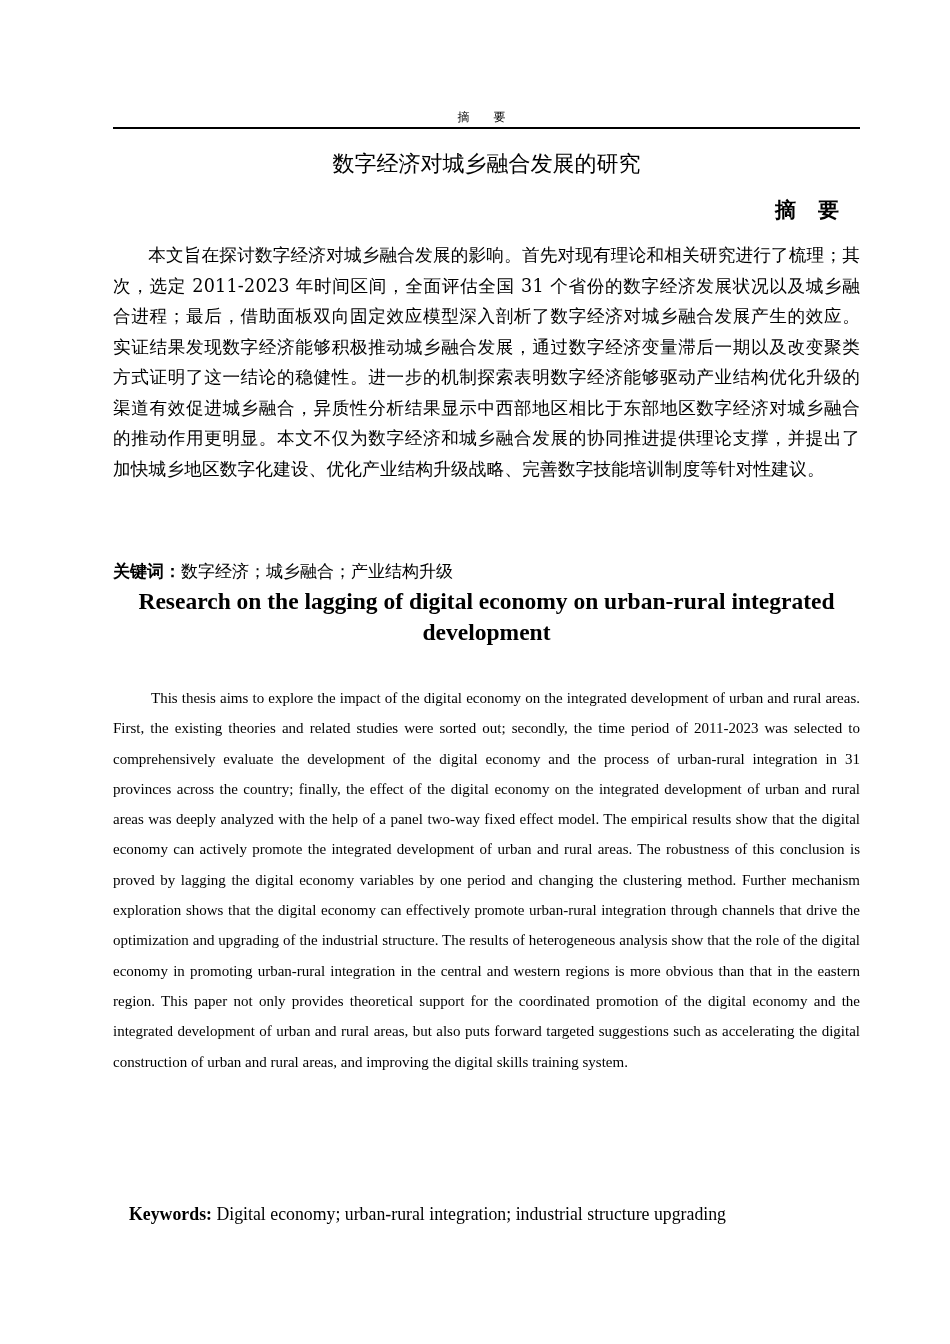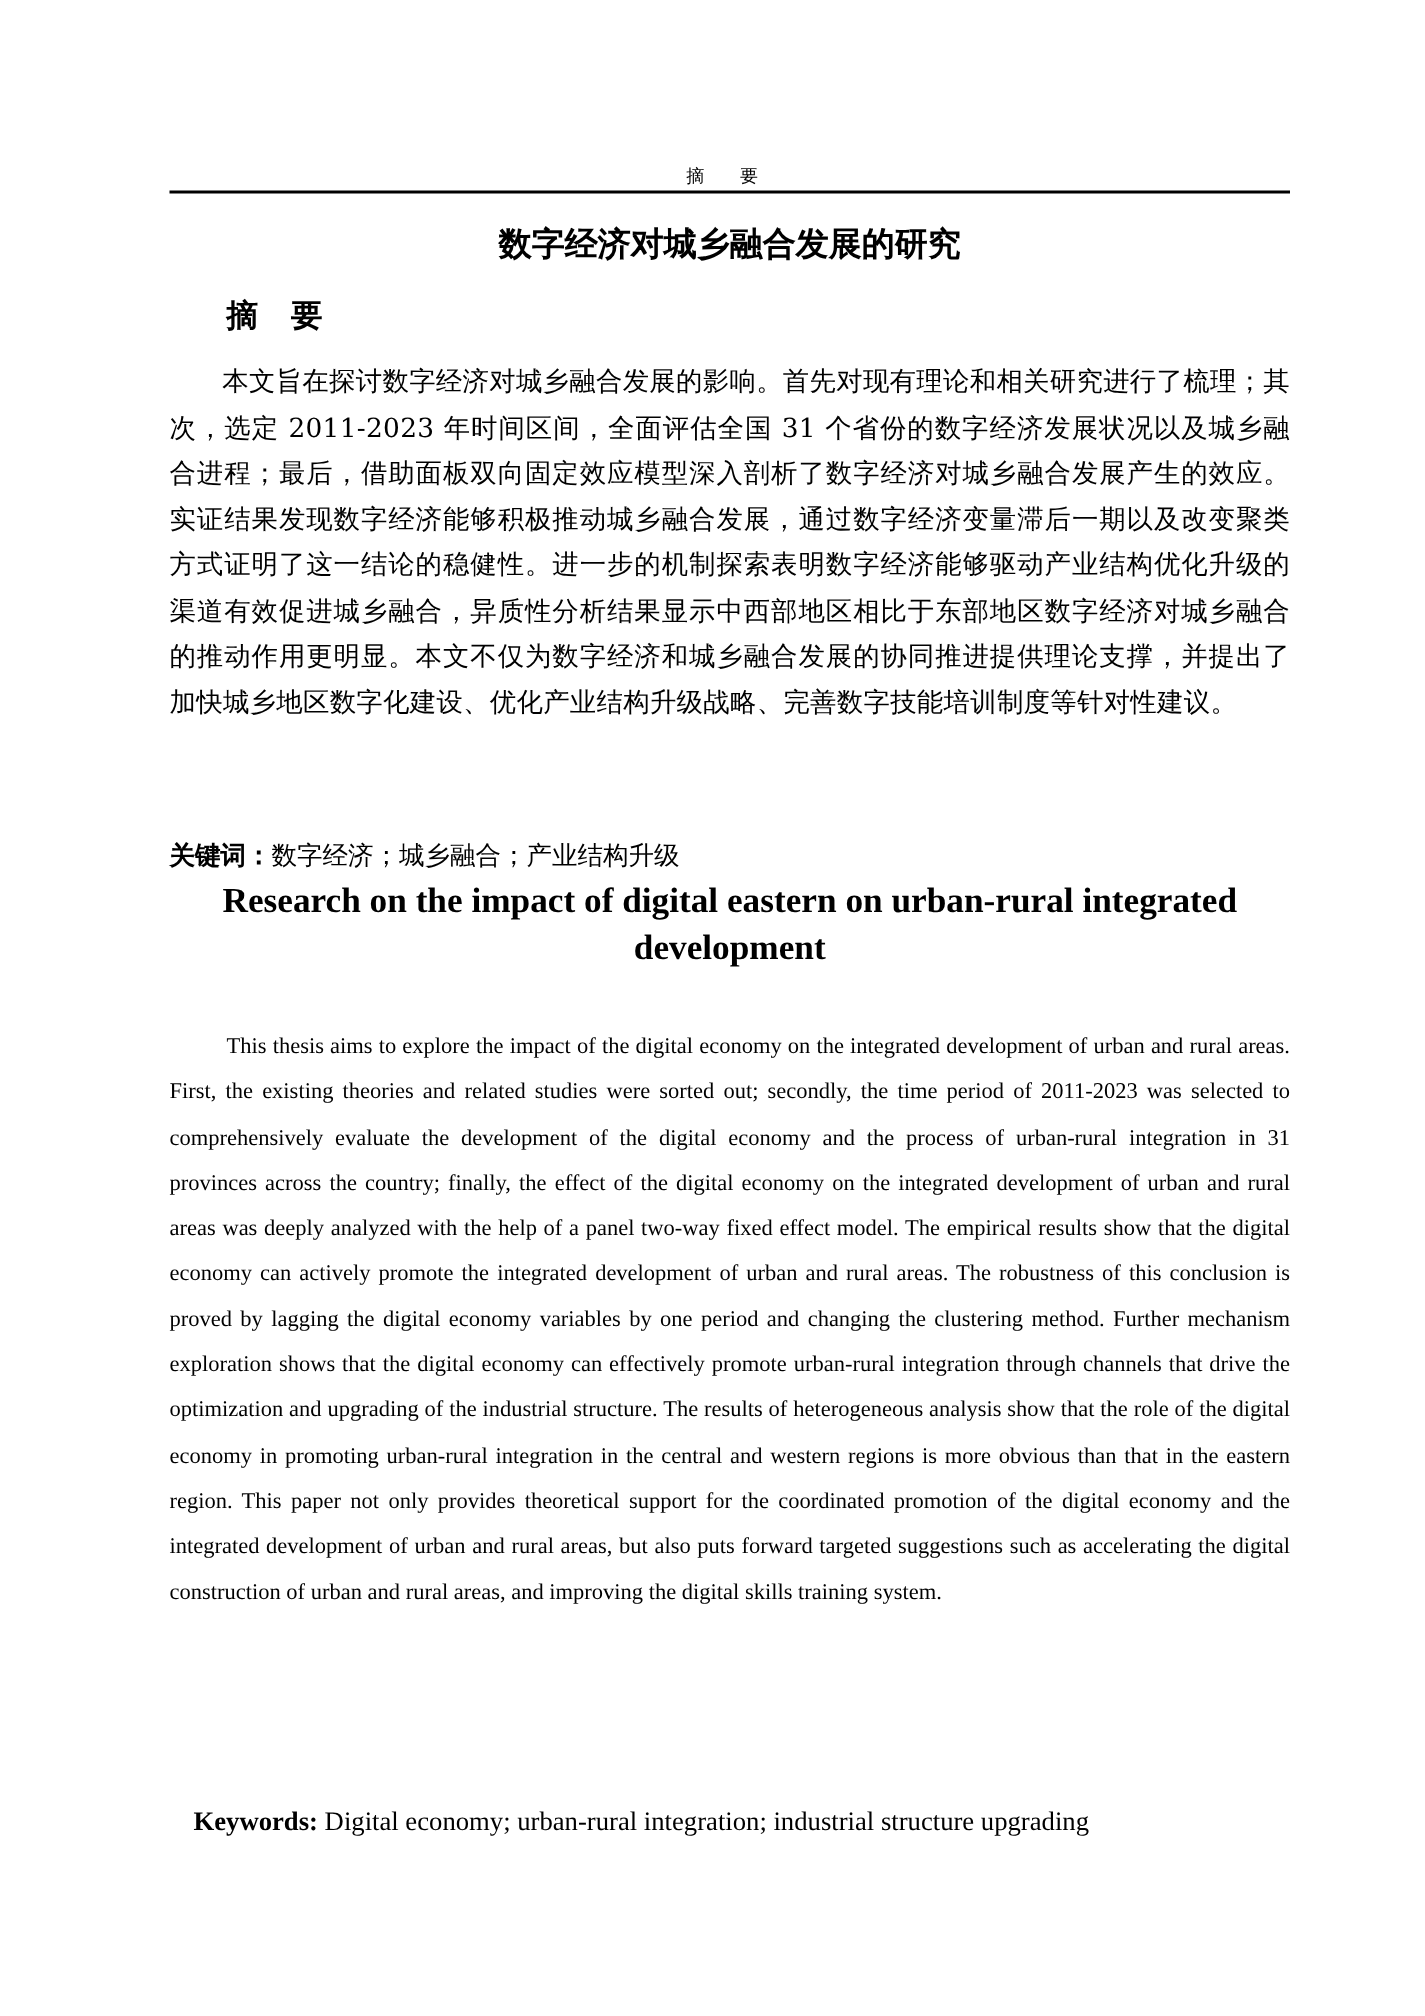--- a/index.html
+++ b/index.html
@@ -8,21 +8,21 @@
   .running-header {
     position: absolute; top: 109px; left: 0; width: 747px; text-align: center;
     font-family: "DejaVu Serif", serif; font-size: 12px; letter-spacing: 10px; line-height: 16px;
   }
   .header-rule { position: absolute; top: 127px; left: 0; width: 747px; height: 1.6px; background: #000; }
   .cn-title {
     position: absolute; top: 148px; left: 0; width: 747px; text-align: center;
     font-family: "DejaVu Sans", sans-serif; font-size: 22px; line-height: 32px;
   }
   .cn-abstract-heading {
-    position: absolute; top: 194px; left: 16px; width: 747px; text-align: left;
+    position: absolute; top: 194px; left: 1px; width: 747px; text-align: right;
     font-family: "DejaVu Sans", sans-serif; font-size: 21px; font-weight: bold; line-height: 32px; letter-spacing: 22px;
     text-indent: 22px;
   }
   .cn-body {
     position: absolute; top: 240px; left: 0; width: 747px;
     font-family: "DejaVu Serif", serif; font-size: 17.6px; line-height: 30.5px;
     text-align: justify; text-indent: 2em; margin: 0; letter-spacing: 0.2px;
   }
   .cn-keywords {
     position: absolute; top: 556px; left: 0; width: 747px;
@@ -44,21 +44,21 @@
   }
   .en-keywords .kw-label { font-weight: bold; }
 </style>
 </head>
 <body>
 
 <div class="page">
   <div class="running-header">摘 要</div>
   <div class="header-rule"></div>
 
-  <h1 class="cn-title" style="margin:0;font-weight:bold;">数字经济对城乡融合发展的研究</h1>
+  <h1 class="cn-title" style="margin:0;font-weight:normal;">数字经济对城乡融合发展的研究</h1>
   <h2 class="cn-abstract-heading" style="margin:0;">摘要</h2>
   <p class="cn-body">本文旨在探讨数字经济对城乡融合发展的影响。首先对现有理论和相关研究进行了梳理；其次，选定 2011-2023 年时间区间，全面评估全国 31 个省份的数字经济发展状况以及城乡融合进程；最后，借助面板双向固定效应模型深入剖析了数字经济对城乡融合发展产生的效应。实证结果发现数字经济能够积极推动城乡融合发展，通过数字经济变量滞后一期以及改变聚类方式证明了这一结论的稳健性。进一步的机制探索表明数字经济能够驱动产业结构优化升级的渠道有效促进城乡融合，异质性分析结果显示中西部地区相比于东部地区数字经济对城乡融合的推动作用更明显。本文不仅为数字经济和城乡融合发展的协同推进提供理论支撑，并提出了加快城乡地区数字化建设、优化产业结构升级战略、完善数字技能培训制度等针对性建议。</p>
   <p class="cn-keywords"><span class="kw-label">关键词：</span><span>数字经济；城乡融合；产业结构升级</span></p>
 
-  <h1 class="en-title" style="margin:0;">Research on the impact of digital eastern on urban-rural integrated development</h1>
+  <h1 class="en-title" style="margin:0;">Research on the lagging of digital economy on urban-rural integrated development</h1>
   <p class="en-body">This thesis aims to explore the impact of the digital economy on the integrated development of urban and rural areas. First, the existing theories and related studies were sorted out; secondly, the time period of 2011-2023 was selected to comprehensively evaluate the development of the digital economy and the process of urban-rural integration in 31 provinces across the country; finally, the effect of the digital economy on the integrated development of urban and rural areas was deeply analyzed with the help of a panel two-way fixed effect model. The empirical results show that the digital economy can actively promote the integrated development of urban and rural areas. The robustness of this conclusion is proved by lagging the digital economy variables by one period and changing the clustering method. Further mechanism exploration shows that the digital economy can effectively promote urban-rural integration through channels that drive the optimization and upgrading of the industrial structure. The results of heterogeneous analysis show that the role of the digital economy in promoting urban-rural integration in the central and western regions is more obvious than that in the eastern region. This paper not only provides theoretical support for the coordinated promotion of the digital economy and the integrated development of urban and rural areas, but also puts forward targeted suggestions such as accelerating the digital construction of urban and rural areas, and improving the digital skills training system.</p>
   <p class="en-keywords"><span class="kw-label">Keywords:</span><span> Digital economy; urban-rural integration; industrial structure upgrading</span></p>
 </div>
 
 </body></html>

